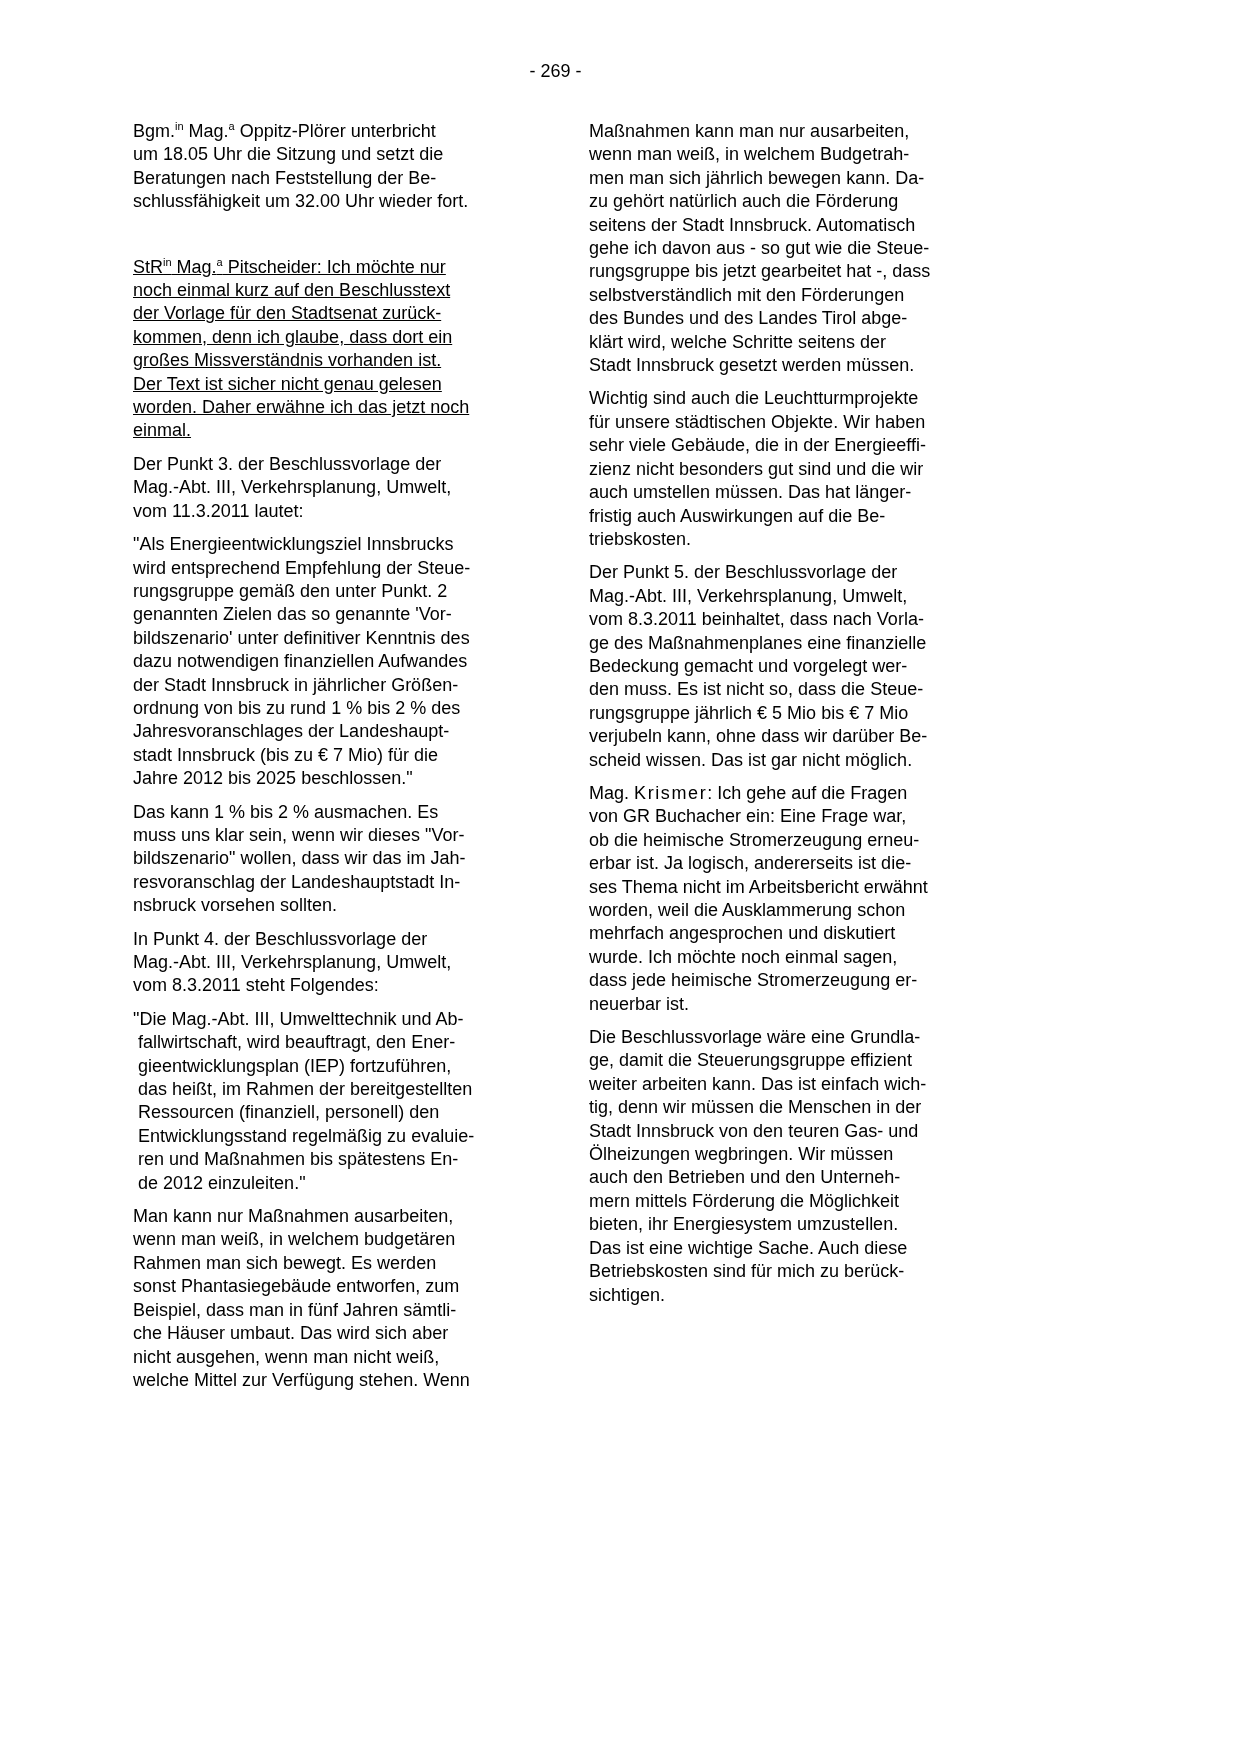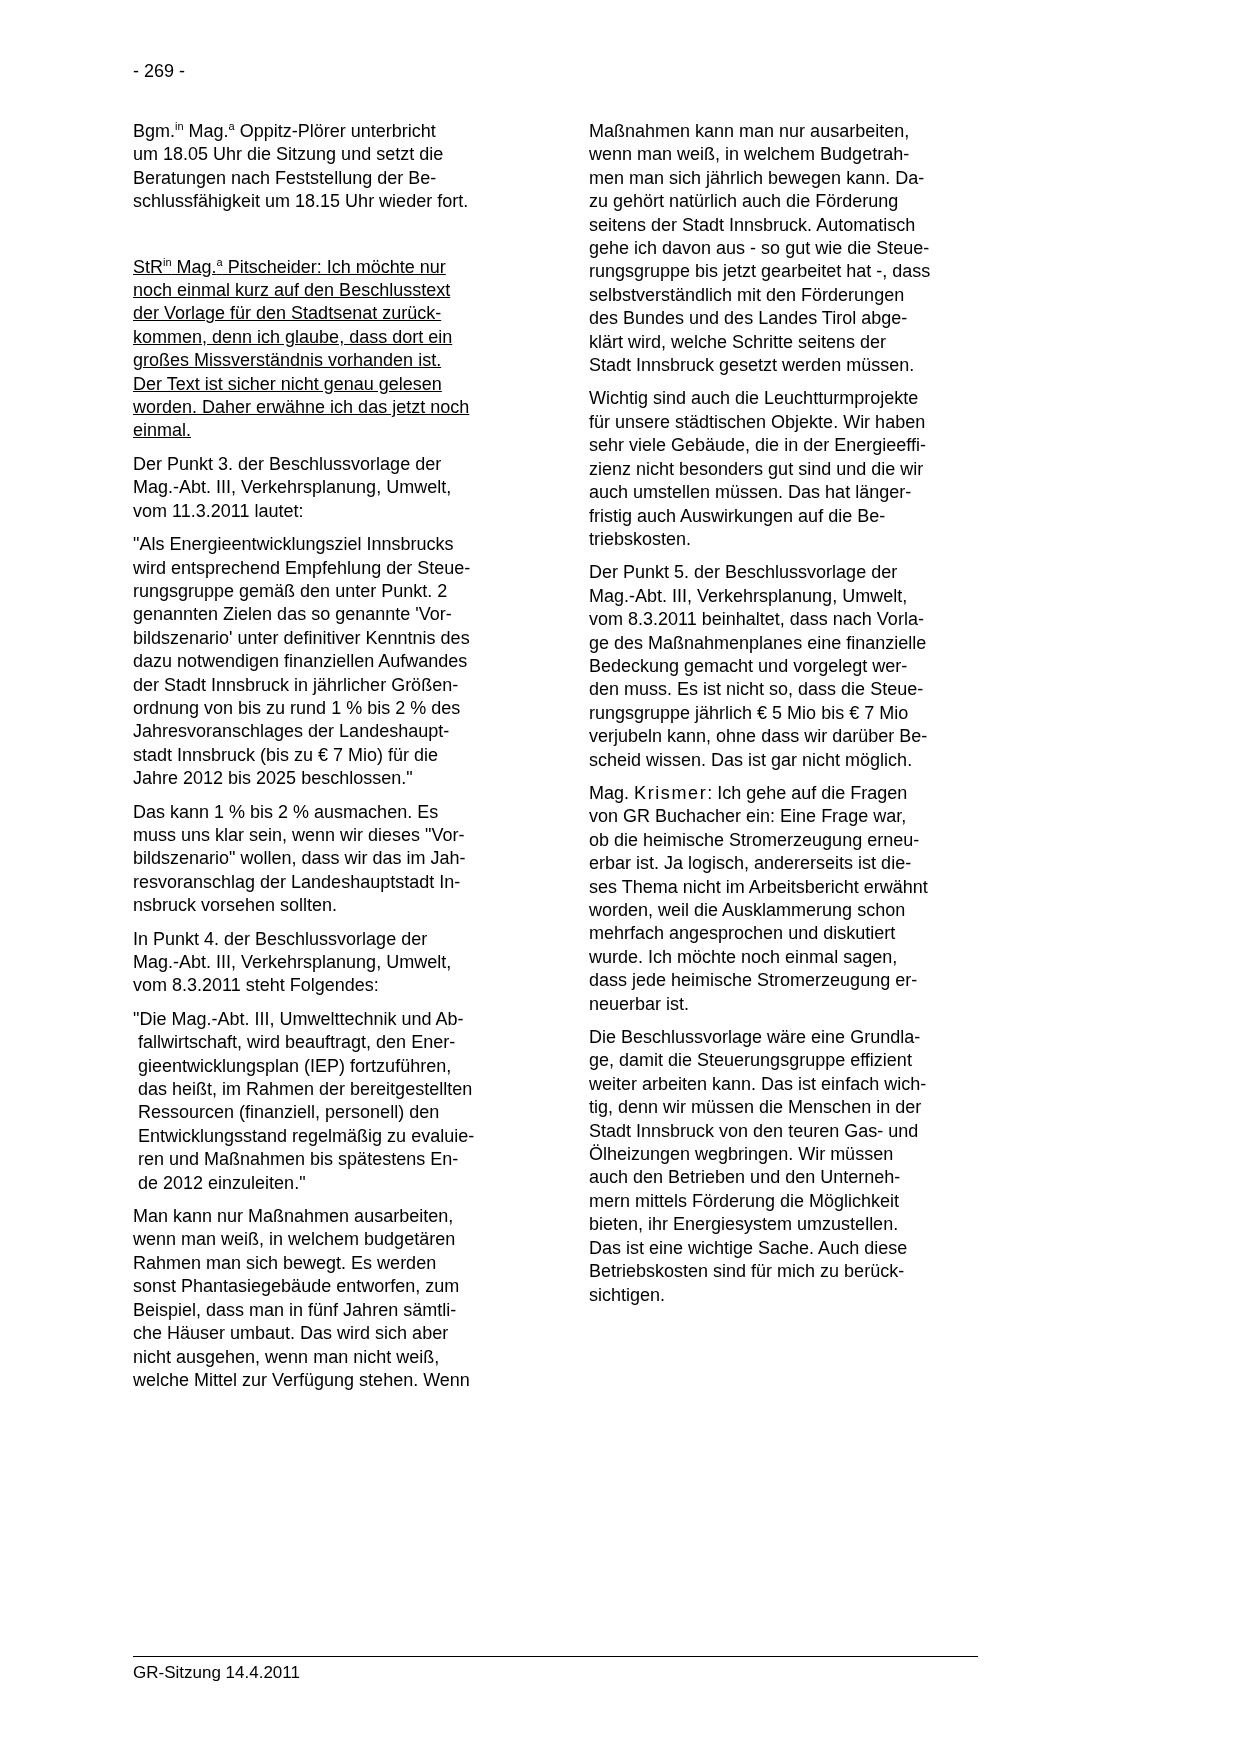--- a/index.html
+++ b/index.html
@@ -10,21 +10,21 @@
     background: #ffffff;
     font-family: "Liberation Sans", sans-serif;
     color: #000000;
     overflow: hidden;
   }
   .page-number {
     position: absolute;
     top: 60px;
     left: 133px;
     width: 845px;
-    text-align: left;
+    text-align: center;
     font-size: 18px;
     line-height: 23px;
   }
   .content {
     position: absolute;
     top: 120px;
     left: 133px;
     width: 845px;
     display: flex;
     gap: 67px;
@@ -66,21 +66,21 @@
 <body>
 
 <div class="page">
   <div class="page-number">- 269 -</div>
 
   <div class="content">
     <div class="column">
         <p class="para"><span>Bgm.</span><sup>in</sup><span> Mag.</span><sup>a</sup><span> Oppitz-Plörer unterbricht
 um 18.05 Uhr die Sitzung und setzt die
 Beratungen nach Feststellung der Be-
-schlussfähigkeit um 18.15 Uhr wieder fort.</span></p>
+schlussfähigkeit um 32.00 Uhr wieder fort.</span></p>
         <p class="para extra-gap"><span>StR</span><sup>in</sup><span> Mag.</span><sup>a</sup><span> Pitscheider: Ich möchte nur
 noch einmal kurz auf den Beschlusstext
 der Vorlage für den Stadtsenat zurück-
 kommen, denn ich glaube, dass dort ein
 großes Missverständnis vorhanden ist.
 Der Text ist sicher nicht genau gelesen
 worden. Daher erwähne ich das jetzt noch
 einmal.</span></p>
         <p class="para"><span>Der Punkt 3. der Beschlussvorlage der
 Mag.-Abt. III, Verkehrsplanung, Umwelt,
@@ -167,17 +167,13 @@
 Ölheizungen wegbringen. Wir müssen
 auch den Betrieben und den Unterneh-
 mern mittels Förderung die Möglichkeit
 bieten, ihr Energiesystem umzustellen.
 Das ist eine wichtige Sache. Auch diese
 Betriebskosten sind für mich zu berück-
 sichtigen.</span></p>
       </div>
   </div>
 
-  <div class="footer">
-    <div class="footer-line"></div>
-    <div class="footer-text">GR-Sitzung 14.4.2011</div>
-  </div>
 </div>
 
 </body></html>

